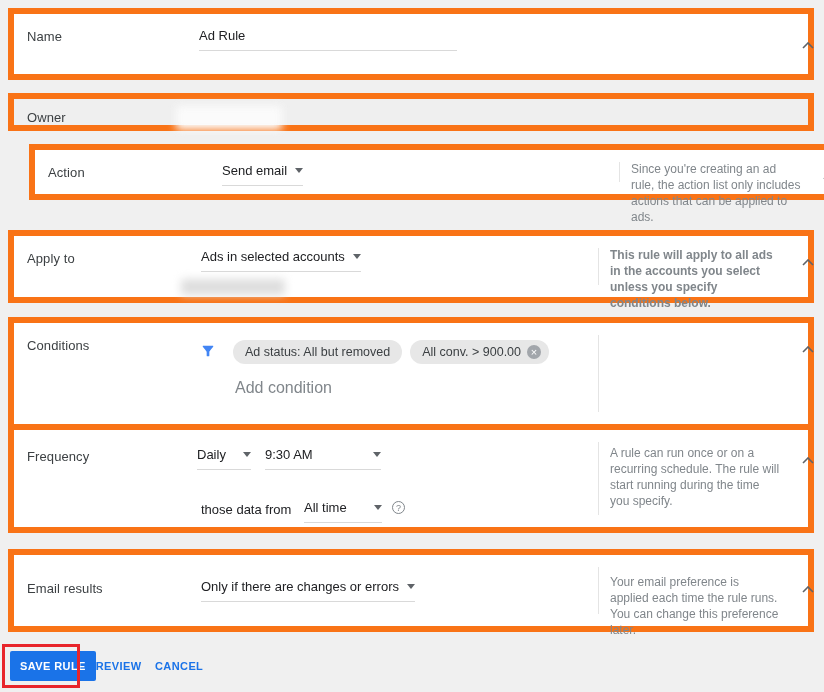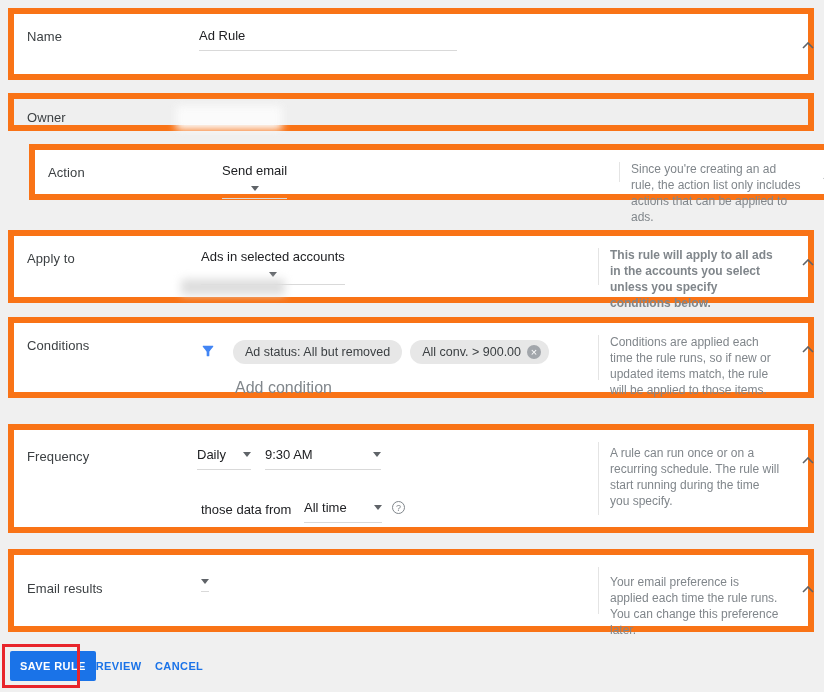--- a/index.html
+++ b/index.html
@@ -18,21 +18,21 @@
     position:absolute;left:13px;font-size:13px;color:#3c4043;letter-spacing:.1px;
   }
   .value-text{font-size:13px;color:#202124;}
   
   .u-field{
     position:absolute;border-bottom:1px solid #d9d9d9;padding-bottom:7px;box-sizing:border-box;
   }
   .select{
     display:inline-flex;align-items:center;justify-content:space-between;cursor:pointer;
   }
-  .gap8{gap:8px;flex-direction:column;}
+  .gap8{gap:8px;}
   .arrow-down{
     width:0;height:0;border-left:4px solid transparent;border-right:4px solid transparent;
     border-top:5px solid #5f6368;display:inline-block;flex:0 0 auto;
   }
   .divider-v{
     position:absolute;left:584px;top:12px;bottom:12px;width:1px;background:#e4e4e4;
   }
   .help-text{
     position:absolute;left:596px;width:170px;font-size:12px;line-height:16px;color:#80868b;
   }
@@ -125,39 +125,38 @@
   <div class="help-text" style="top:11px;font-weight:bold;">This rule will apply to all ads in the accounts you select unless you specify conditions below.</div>
   <button class="chevron-btn">
     <span>
         <svg class="chev" width="12" height="7" viewBox="0 0 12 7">
           <polyline points="1,6 6,1 11,6" fill="none" stroke="#5f6368" stroke-width="1.6"></polyline>
         </svg>
       </span>
   </button>
 </section>
 
-<section class="card" style="top:317px;height:81px;">
+<section class="card" style="top:317px;height:113px;">
   <span class="field-label" style="top:15px;">Conditions</span>
   <span style="position:absolute;left:186px;top:20px;">
     <svg width="16" height="16" viewBox="0 0 24 24">
         <path fill="#4285f4" d="M4.25 5.61C6.27 8.2 10 13 10 13v6c0 .55.45 1 1 1h2c.55 0 1-.45 1-1v-6s3.72-4.8 5.74-7.39C20.25 4.95 19.78 4 18.95 4H5.04c-.83 0-1.3.95-.79 1.61z"></path>
       </svg>
   </span>
   <div style="position:absolute;left:219px;top:17px;display:flex;gap:8px;">
     <span class="chip">
       <span>Ad status: All but removed</span>
     </span>
     <span class="chip">
       <span>All conv. &gt; 900.00</span>
       <span class="chip-close">×</span>
     </span>
   </div>
   <span class="add-condition">Add condition</span>
   <div class="divider-v"></div>
-  <div class="help-text" style="top:11px;">Conditions are applied each time the rule runs, so if new or updated items match, the rule will be applied to those items.</div>
   <button class="chevron-btn">
     <span>
         <svg class="chev" width="12" height="7" viewBox="0 0 12 7">
           <polyline points="1,6 6,1 11,6" fill="none" stroke="#5f6368" stroke-width="1.6"></polyline>
         </svg>
       </span>
   </button>
 </section>
 
 <section class="card" style="top:424px;height:109px;">
@@ -183,20 +182,21 @@
         <svg class="chev" width="12" height="7" viewBox="0 0 12 7">
           <polyline points="1,6 6,1 11,6" fill="none" stroke="#5f6368" stroke-width="1.6"></polyline>
         </svg>
       </span>
   </button>
 </section>
 
 <section class="card" style="top:549px;height:83px;">
   <span class="field-label" style="top:26px;">Email results</span>
   <div class="u-field select gap8 value-text" style="left:187px;top:24px;">
+    <span>Only if there are changes or errors</span>
     <span class="arrow-down"></span>
   </div>
   <div class="divider-v"></div>
   <div class="help-text" style="top:19px;">Your email preference is applied each time the rule runs. You can change this preference later.</div>
   <button class="chevron-btn" style="top:24px;">
     <span>
         <svg class="chev" width="12" height="7" viewBox="0 0 12 7">
           <polyline points="1,6 6,1 11,6" fill="none" stroke="#5f6368" stroke-width="1.6"></polyline>
         </svg>
       </span>

